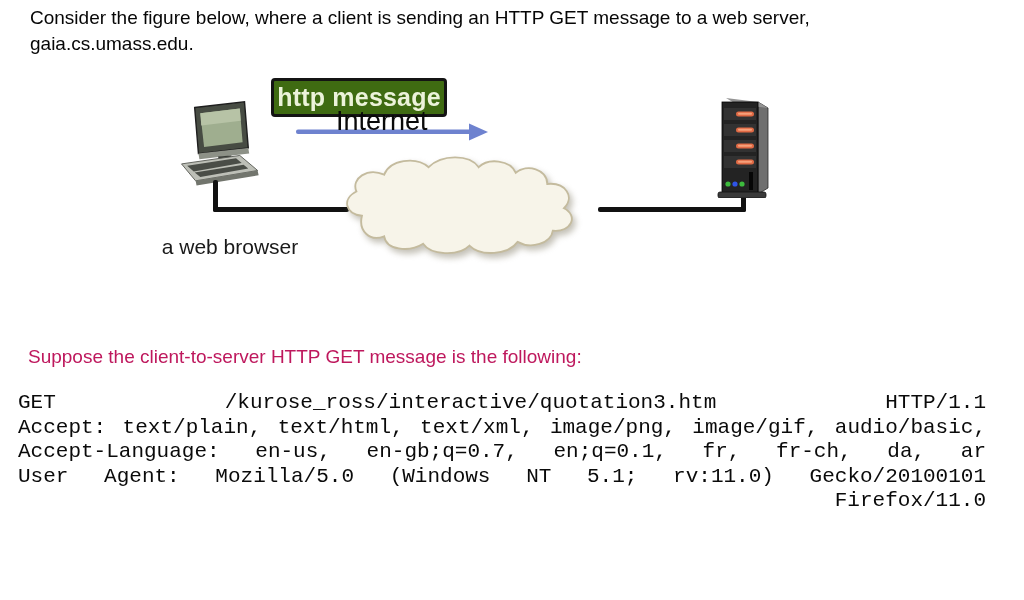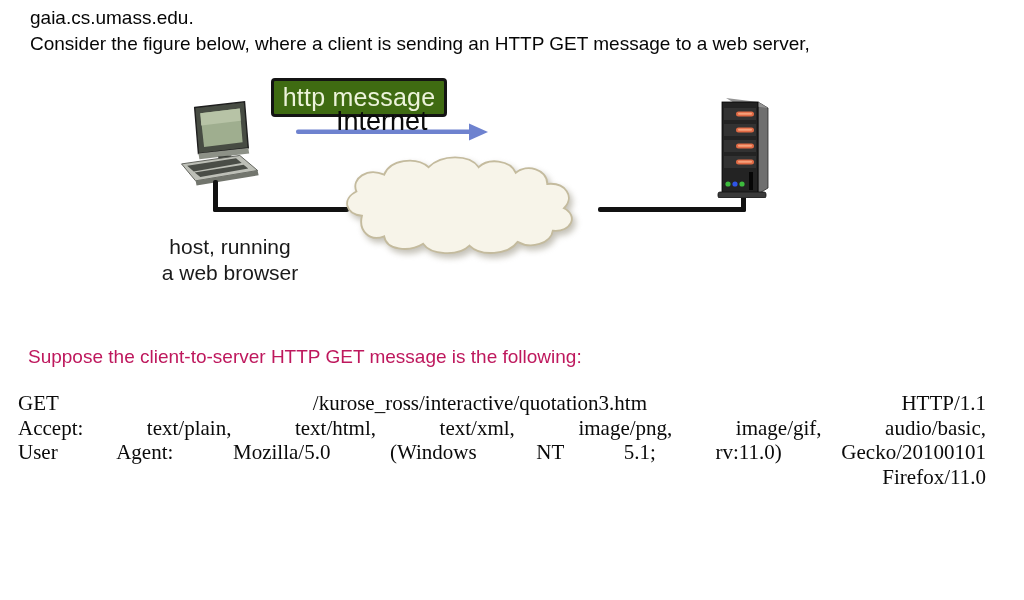--- a/index.html
+++ b/index.html
@@ -10,21 +10,21 @@
   .intro { position:absolute; left:30px; top:5px; font-size:19px; line-height:26px; color:#060606; }
 
   
   .diagram { position:absolute; left:0; top:66px; width:1024px; height:245px; }
 
   .http-box {
     position:absolute; left:271px; top:12px; width:176px; height:39px;
     background:var(--box-green,#3f6b12);
     border:3px solid #141414; border-radius:4px;
     display:flex; align-items:center; justify-content:center;
-    color:#ecf3da; font-size:25px; font-weight:400; letter-spacing:0.2px;
+    color:#ecf3da; font-size:25px; font-weight:700; letter-spacing:0.2px;
   }
 
   .msg-arrow { position:absolute; left:296px; top:56px; width:192px; height:20px; color:var(--arrow-blue,#6e82cf); }
 
   .pc-icon   { position:absolute; left:174px; top:34px; width:94px; height:94px; }
   .server-icon { position:absolute; left:716px; top:32px; width:56px; height:100px; z-index:3; }
 
   .link-line { position:absolute; background:var(--link-black,#111); border-radius:2px; z-index:1; }
   .line-v-left  { left:213px; top:114px; width:5px; height:32px; }
   .line-h-left  { left:213px; top:141px; width:136px; height:5px; }
@@ -39,31 +39,31 @@
 
   .node-label { position:absolute; text-align:center; font-size:21px; line-height:26px; color:#1a1a1a; z-index:2; }
   .host-label   { left:120px; top:168px; width:220px; }
   .server-label { left:640px; top:176px; width:225px; }
 
   
   .prompt { position:absolute; left:28px; top:346px; font-size:19px; color:#be185d; }
 
   
   .http-block { position:absolute; left:18px; top:391px; width:968px;
-                font-family:Liberation Serif, serif;
+                font-family:Liberation Mono, monospace;
                 font-size:21px; line-height:24.5px; color:#0a0a0a; }
   .mline { white-space:normal; text-align:right; }
   .mline.just { text-align:justify; text-align-last:justify; }
 </style>
 </head>
 <body>
 
 <div class="intro">
+  <div>Consider the figure below, where a client is sending an HTTP GET message to a web server,</div>
   <div>gaia.cs.umass.edu.</div>
-  <div>Consider the figure below, where a client is sending an HTTP GET message to a web server,</div>
 </div>
 
 <div class="diagram">
 
   <svg class="pc-icon" viewBox="0 0 100 100">
     <polygon points="22,8 75,2 79,51 26,57" fill="#474c43" stroke="#1e1e1e" stroke-width="1.5"></polygon>
     <polygon points="28,14 70,9 73,45 32,50" fill="#9fae8f"></polygon>
     <polygon points="28,14 70,9 71,22 29,27" fill="#b7c3a6"></polygon>
     <polygon points="26,57 79,51 80,57 27,63" fill="#8d9187"></polygon>
     <polygon points="47,60 61,59 62,72 48,73" fill="#3a3d38"></polygon>
@@ -124,25 +124,25 @@
       <rect x="22" y="62.8" width="14" height="2" rx="1" fill="#f5a07a"></rect>
     </g>
     <rect x="33" y="74" width="4" height="18" fill="#060606"></rect>
     <circle cx="12" cy="86" r="2.6" fill="#3dbb3d"></circle>
     <circle cx="19" cy="86" r="2.6" fill="#2f55e8"></circle>
     <circle cx="26" cy="86" r="2.6" fill="#3dbb3d"></circle>
     <rect x="2" y="94" width="48" height="6" rx="2" fill="#3a3a3a" stroke="#111" stroke-width="0.8"></rect>
   </svg>
 
   <div class="node-label host-label">
-    <div>host, running</div>
     <div>a web browser</div>
   </div>
 </div>
 
 <div class="prompt">Suppose the client-to-server HTTP GET message is the following:</div>
 
 <div class="http-block">
   <div class="mline just">GET /kurose_ross/interactive/quotation3.htm HTTP/1.1</div>
   <div class="mline just">Accept: text/plain, text/html, text/xml, image/png, image/gif, audio/basic,</div>
+  <div class="mline just">Accept-Language: en-us, en-gb;q=0.7, en;q=0.1, fr, fr-ch, da, ar</div>
   <div class="mline just">User Agent: Mozilla/5.0 (Windows NT 5.1; rv:11.0) Gecko/20100101</div>
   <div class="mline">Firefox/11.0</div>
 </div>
 
 </body></html>

